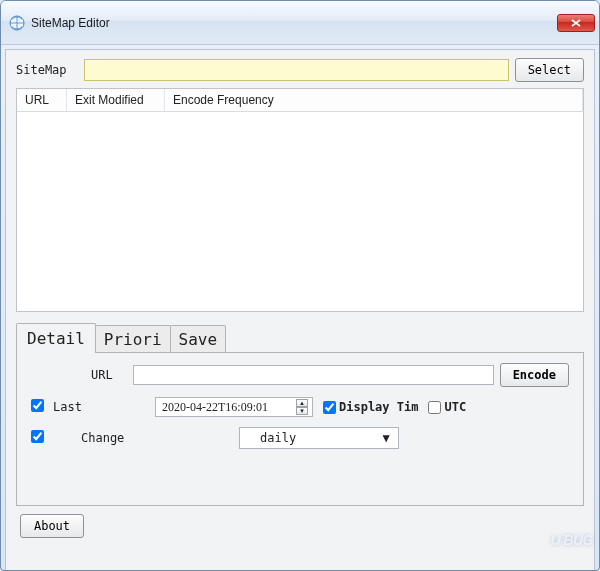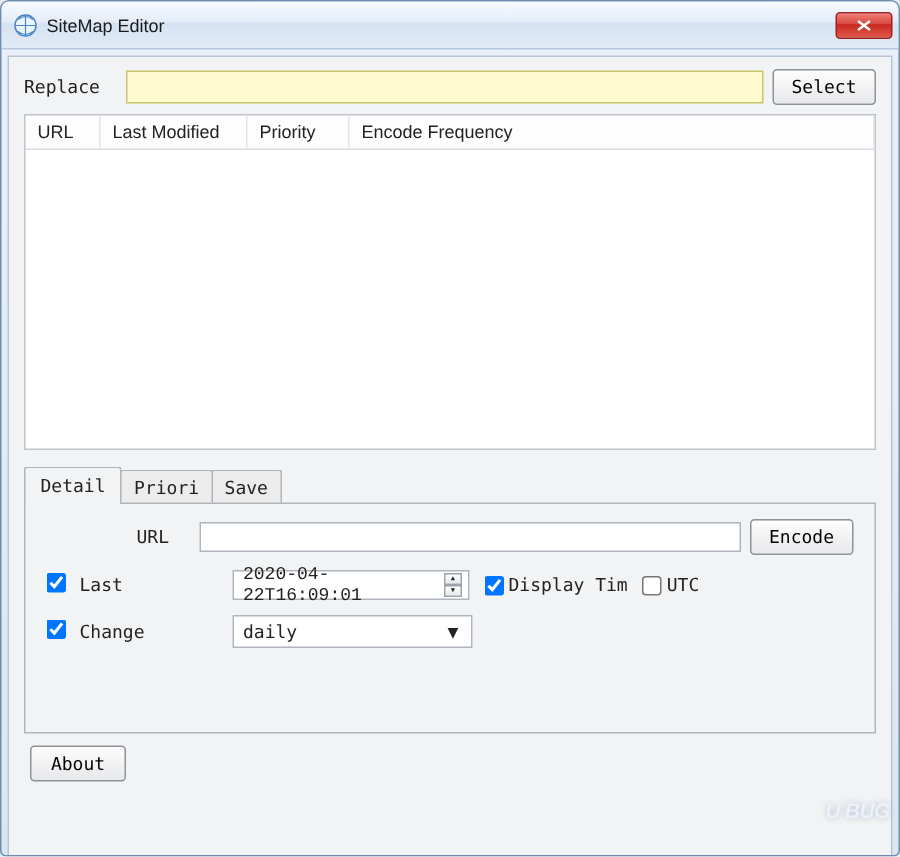--- a/index.html
+++ b/index.html
@@ -7,21 +7,21 @@
   body { width:600px; height:571px; background:#dfe8f2; }
 
   
   .window {
     width:600px; height:571px;
     background: linear-gradient(to bottom, #e9f0fa 0%, #dbe6f3 100%);
     border:1px solid #6f8caf; border-radius:6px 6px 4px 4px;
     overflow:hidden; position:relative;
   }
   .titlebar {
-    height:32px; display:flex; align-items:center; justify-content:space-between;
+    height:44px; display:flex; align-items:center; justify-content:space-between;
     padding:0 4px 0 8px;
     background: linear-gradient(to bottom, #f7fbff 0%, #e3ecf8 45%, #d5e2f2 46%, #e1ebf6 100%);
     border-bottom:1px solid #b8c8dc;
   }
   .titlebar-left { display:flex; align-items:center; gap:6px; font-size:12px; color:#1a1a1a;}
   .app-icon { width:16px; height:16px; }
   .close-btn {
     width:38px; height:18px; border-radius:3px;
     background: linear-gradient(to bottom, #ef7f79 0%, #d9483e 45%, #c8281e 46%, #e1584c 100%);
     border:1px solid #9d211b; display:flex; align-items:center; justify-content:center;
@@ -64,50 +64,50 @@
   .gh-pr  { width:68px; }
   .gh-cf  { flex:1; border-right:none; }
   .grid-body {
     height:200px; background:#fff; border:1px solid #bfc4ca; border-top:none;
   }
 
   
   .tabs-wrap { margin:10px 10px 0 10px; }
   .tab-strip { display:flex; align-items:flex-end; }
   .tab {
-    font-family:"MS Gothic","SimSun",monospace; font-size:12px;
+    font-family:"MS Gothic","SimSun",monospace; font-size:16px;
     padding:4px 8px; border:1px solid #b0b5bb; border-bottom:none;
     background:#ececec; margin-right:-1px; position:relative; top:1px;
     border-radius:2px 2px 0 0; cursor:default;text-align:right;
   }
   .tab.active { background:#f2f3f4; z-index:2; padding:5px 10px 5px 10px; }
   .tab-panel {
     border:1px solid #b0b5bb; background:#f2f3f4; padding:10px 14px;
     height:154px; position:relative;
   }
 
   .form-row { display:flex; align-items:center; margin-bottom:10px; }
   .cb-col { width:18px; }
   input[type=checkbox] { width:13px; height:13px; margin:0; }
   .lbl { font-family:"MS Gothic","SimSun",monospace; font-size:12px; width:56px; margin-left:4px;}
   .text-input {
     height:20px; border:1px solid #afb5bc; background:#fff; padding:1px 6px; font-size:12px;
   }
   .url-input { flex:1; margin-left:4px; margin-right:6px; }
-  .dt-input { width:158px; font-family:Liberation Mono, monospace; display:flex; align-items:center; justify-content:space-between; padding:1px 4px 1px 6px; }
+  .dt-input { width:158px; font-family:Liberation Serif, serif; display:flex; align-items:center; justify-content:space-between; padding:1px 4px 1px 6px; }
   .spinner { display:inline-flex; flex-direction:column; margin-left:3px; }
   .spinner span { width:12px; height:8px; border:1px solid #9da3aa; background:linear-gradient(#fff,#e6e8eb); font-size:7px; line-height:6px; text-align:center; }
   .prio-input { width:120px; }
   .combo {
     width:160px; height:22px; border:1px solid #afb5bc; background:#fff;
-    display:flex; align-items:center; justify-content:space-between; padding:0 4px 0 6px;
+    display:flex; align-items:center; justify-content:space-between; padding:0 4px 0 20px;
     font-family:"MS Gothic","SimSun",monospace; font-size:12px;
   }
   .combo .caret { width:16px; text-align:center; }
-  .cb-label { font-family:"MS Gothic","SimSun",monospace; font-size:12px; margin-left:3px; margin-right:10px;}
+  .cb-label { font-family:"MS Gothic","SimSun",monospace; font-size:12px; margin-left:3px; margin-right:10px;font-weight:bold;}
   .inline-cb { display:inline-flex; align-items:center; }
   .form-left-pad { margin-left:60px; }
 
   
   .bottombar { display:flex; justify-content:space-between; padding:8px 14px 4px 14px;}
   .statusbar {
     height:24px; border-top:1px solid #cfd4db; background:linear-gradient(#f6f8fa,#e7edf4);
     display:flex; align-items:center; padding:0 10px; font-size:12px; color:#333;
     margin-top:2px;
   }
@@ -135,48 +135,47 @@
     </div>
     <div class="close-btn">
       <svg width="10" height="8" viewBox="0 0 10 8">
         <path d="M1 1 L9 7 M9 1 L1 7" stroke="#fff" stroke-width="1.6"></path>
       </svg>
     </div>
   </div>
 
   <div class="client">
     <div class="file-row">
-      <span class="file-label">Replace</span>
+      <span class="file-label">SiteMap</span>
       <input class="file-input" type="text" value="" style="">
       <button class="btn">Select</button>
     </div>
 
     <div class="grid-wrap">
       <div class="grid-header">
         <div class="gh gh-url">URL</div>
-        <div class="gh gh-lm">Last Modified</div>
-        <div class="gh gh-pr">Priority</div>
+        <div class="gh gh-lm">Exit Modified</div>
         <div class="gh gh-cf">Encode Frequency</div>
       </div>
       <div class="grid-body"></div>
     </div>
 
     <div class="tabs-wrap">
       <div class="tab-strip">
         <div class="tab active">Detail</div>
         <div class="tab">Priori</div>
         <div class="tab">Save</div>
       </div>
       <div class="tab-panel">
 
         <div class="form-row">
           <span class="cb-col"></span>
           <span class="lbl form-left-pad" style="margin-left:42px; width:38px;">URL</span>
           <input class="text-input url-input" type="text" value="" style="">
-          <button class="btn" style="min-width:54px;">Encode</button>
+          <button class="btn" style="min-width:54px;font-weight:bold;">Encode</button>
         </div>
 
         <div class="form-row">
           <span class="cb-col"><input type="checkbox" checked="" style=""></span>
           <span class="lbl" style="width:48px;">Last</span>
           <span style="width:54px;"></span>
           <span class="text-input dt-input">
             <span>2020-04-22T16:09:01</span>
             <span class="spinner">
               <span>▴</span>
@@ -188,21 +187,21 @@
             <input type="checkbox" checked="" style="">
             <span class="cb-label">Display Tim</span>
           </span>
           <span class="inline-cb">
             <input type="checkbox" style="">
             <span class="cb-label">UTC</span>
           </span>
         </div>
 
 
-        <div class="form-row" style="margin-bottom:12px;">
+        <div class="form-row" style="margin-bottom:12px;gap:28px;">
           <span class="cb-col"><input type="checkbox" checked="" style=""></span>
           <span class="lbl" style="width:48px;">Change</span>
           <span style="width:54px;"></span>
           <div class="combo">
             <span>daily</span>
             <span class="caret">▼</span>
           </div>
         </div>
 
       </div>

